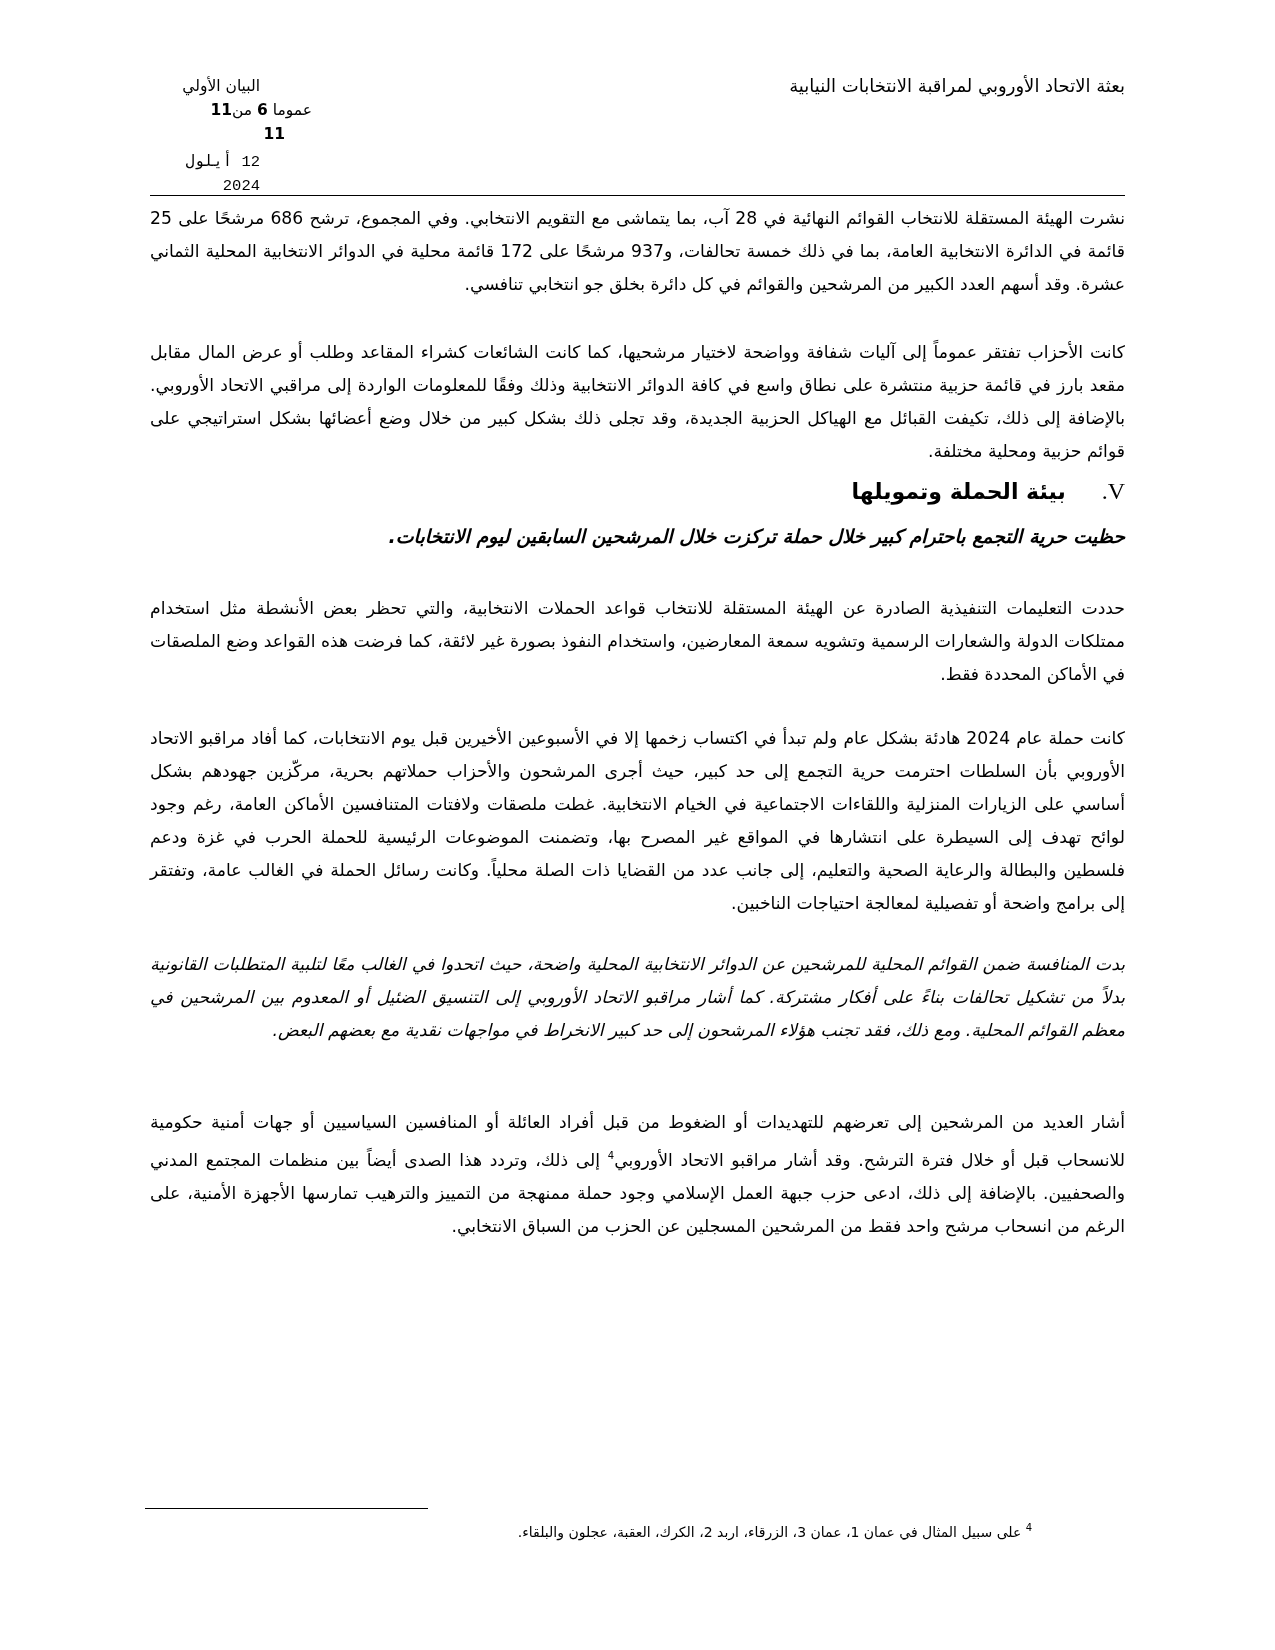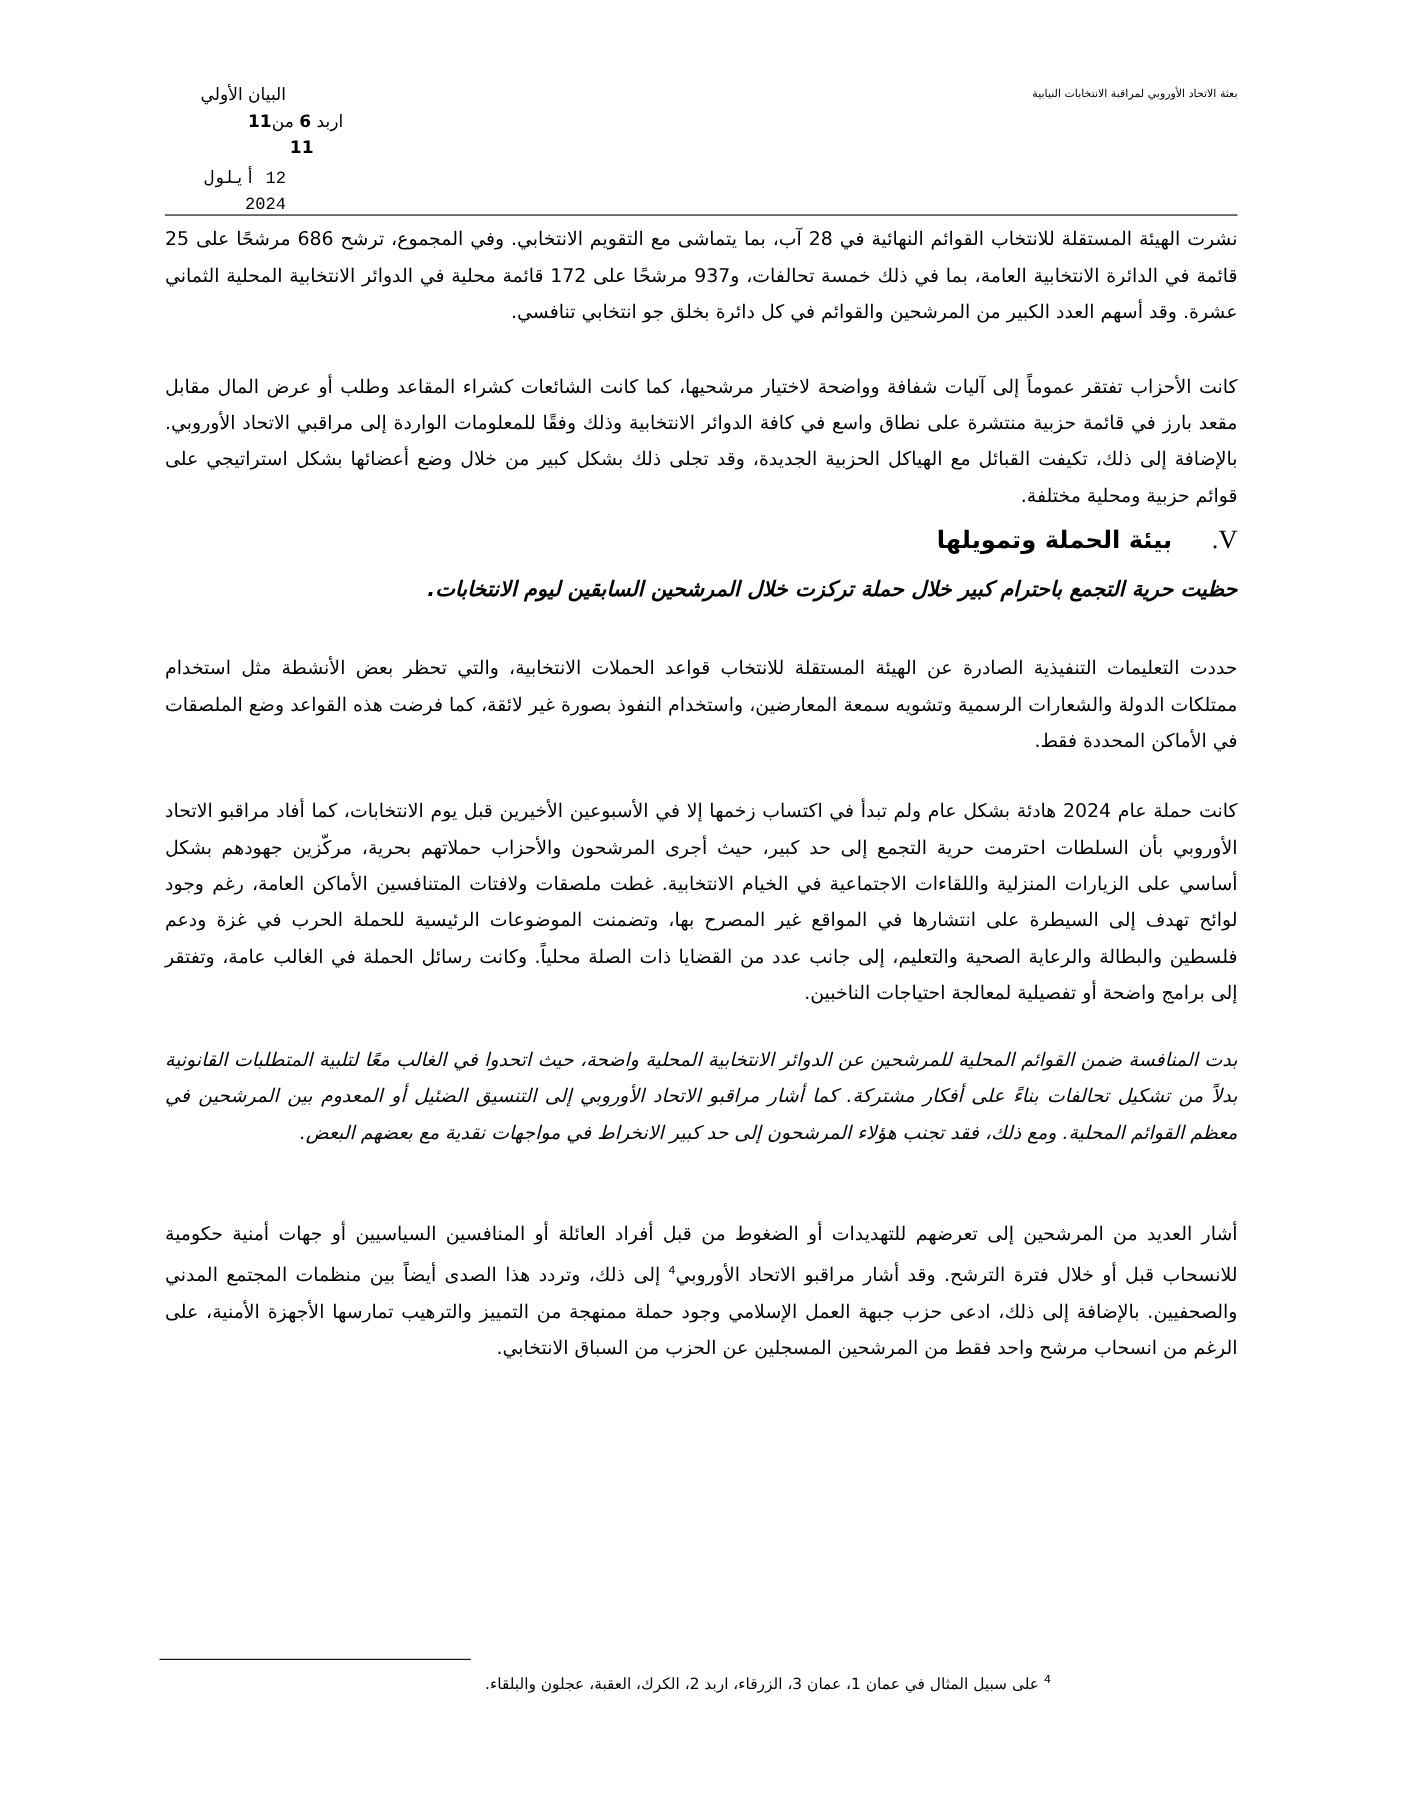--- a/index.html
+++ b/index.html
@@ -4,21 +4,21 @@
 <style>
   html, body { margin: 0; padding: 0; background: #ffffff; }
   body {
     width: 1275px; height: 1650px; position: relative; overflow: hidden;
     font-family: "DejaVu Sans", sans-serif; color: #000;
   }
   .page { position: absolute; left: 0; top: 0; width: 1275px; height: 1650px; }
 
   .hdr-right {
     position: absolute; right: 150px; top: 74px; width: 400px;
-    direction: rtl; text-align: right; font-size: 10px; line-height: 24px;
+    direction: rtl; text-align: right; font-size: 18px; line-height: 24px;
   }
   .hdr-left {
     position: absolute; left: 150px; top: 74px; width: 170px;
     direction: rtl; text-align: right; font-size: 15.5px; line-height: 24px;
   }
   .hdr-left .l1 { padding-right: 60px; }
   .hdr-left .l2 { padding-right: 8px; }
   .hdr-left .l3 { padding-right: 35px; font-weight: bold; }
   .hdr-left .l4 { padding-right: 60px; margin-top: 4px; font-family: Liberation Mono, monospace; }
   .hdr-left b { font-weight: bold; }
@@ -43,38 +43,38 @@
   }
   .section-heading .num { font-weight: normal; font-family: "Liberation Serif", serif; font-size: 24px; }
 
   .subtitle {
     position: absolute; left: 150px; width: 975px; top: 525px;
     direction: rtl; text-align: right; font-size: 19px; font-weight: bold; font-style: italic;
   }
 
   .fn-rule { position: absolute; left: 145px; width: 283px; top: 1508px; border-top: 1.5px solid #000; }
   .footnote {
-    position: absolute; right: 134px; top: 1522px; width: 700px;
-    direction: rtl; text-align: left; font-size: 14px;
+    position: absolute; right: 150px; top: 1522px; width: 700px;
+    direction: rtl; text-align: center; font-size: 14px;
   }
   sup { font-size: 10px; }
 </style>
 </head>
 <body>
 
 <div class="page">
 
   <div class="hdr-right">
     <div>بعثة الاتحاد الأوروبي لمراقبة الانتخابات النيابية</div>
   </div>
 
   <div class="hdr-left">
     <div class="l1">البيان الأولي</div>
     <div class="l2">
-      <span>اربد</span>
+      <span>عموما</span>
       <b>6</b>
       <span>من</span><b>11</b>
     </div>
     <div class="l3">11</div>
     <div class="l4">12 أيلول 2024</div>
   </div>
 
   <div class="rule"></div>
 
   <p class="body-text p1" style="margin:0">نشرت الهيئة المستقلة للانتخاب القوائم النهائية في 28 آب، بما يتماشى مع التقويم الانتخابي. وفي المجموع، ترشح 686 مرشحًا على 25 قائمة في الدائرة الانتخابية العامة، بما في ذلك خمسة تحالفات، و937 مرشحًا على 172 قائمة محلية في الدوائر الانتخابية المحلية الثماني عشرة. وقد أسهم العدد الكبير من المرشحين والقوائم في كل دائرة بخلق جو انتخابي تنافسي.</p>

